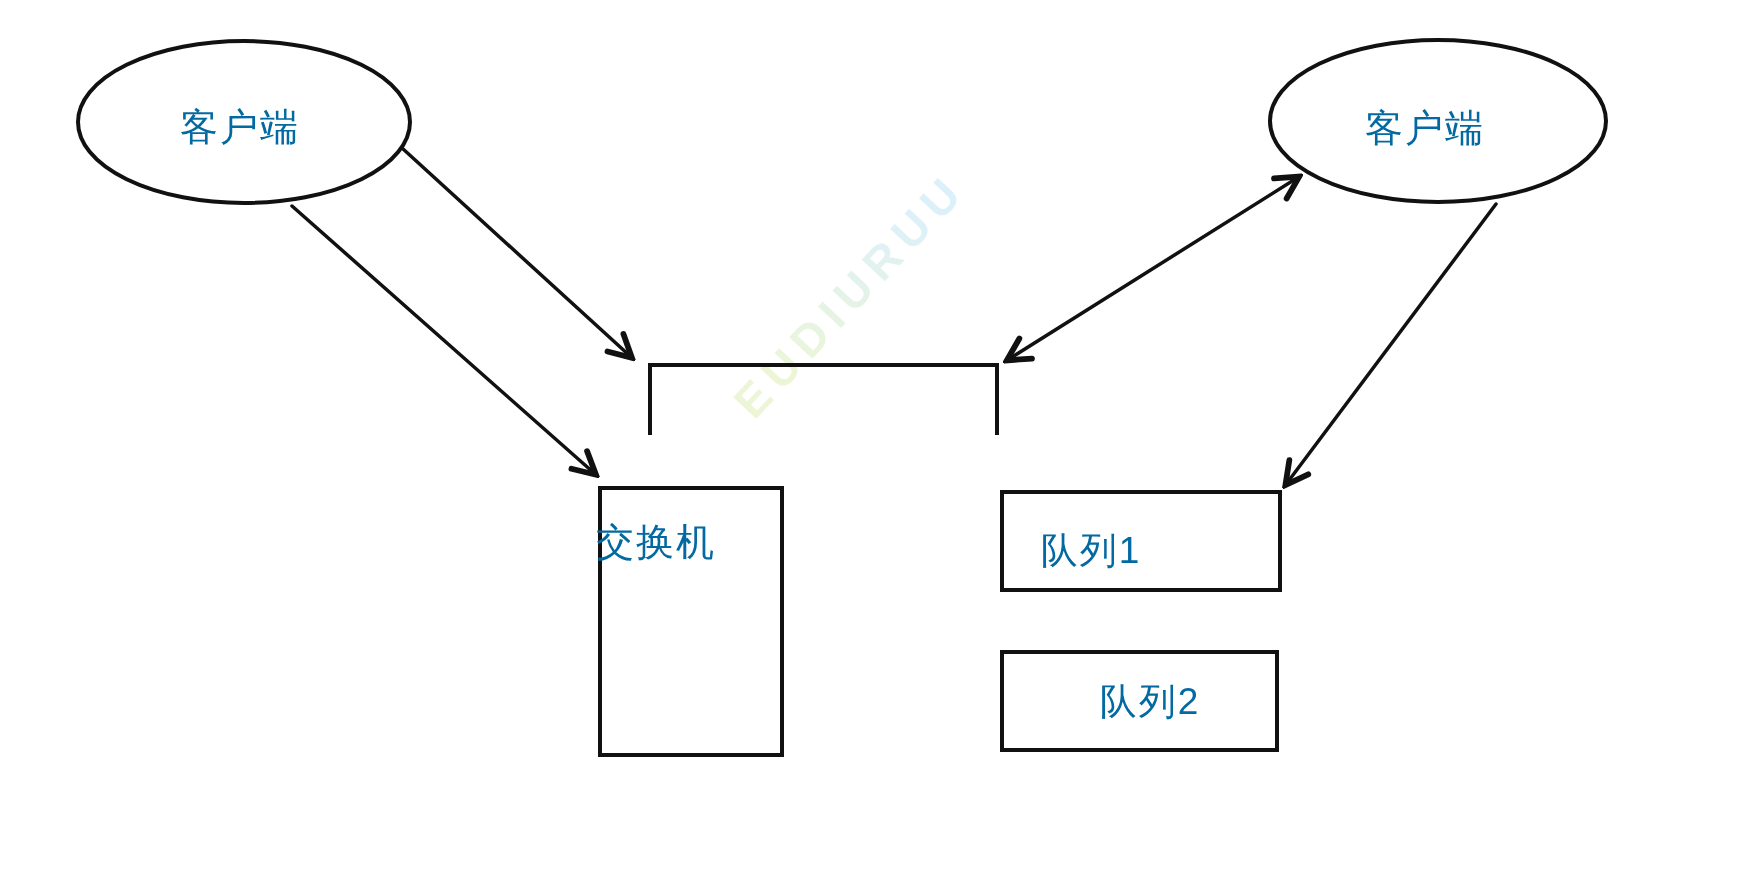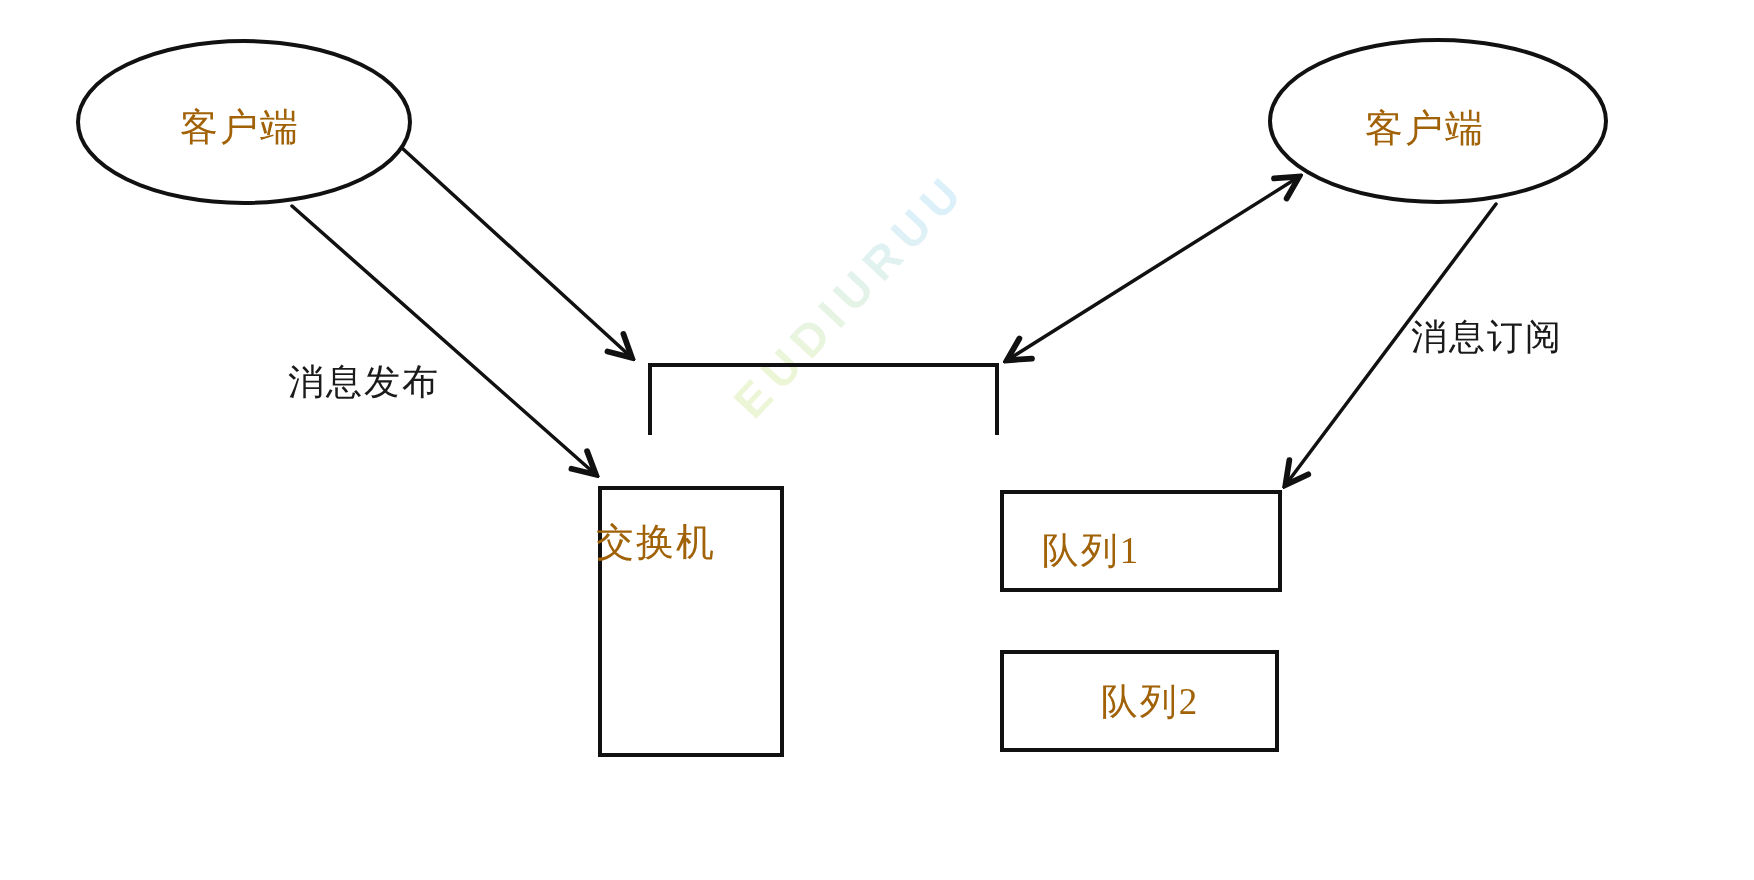--- a/index.html
+++ b/index.html
@@ -15,23 +15,22 @@
   svg.diagram-layer {
     position: absolute;
     left: 0; top: 0;
     width: 1754px; height: 880px;
   }
   .node-label {
     position: absolute;
     transform: translate(-50%, -50%);
     white-space: nowrap;
     font-size: 38px;
-    color: #a16207;
+    color: #0369a1;
     letter-spacing: 2px;
-    font-family: Liberation Serif, serif;
   }
   .edge-label {
     position: absolute;
     transform: translate(-50%, -50%);
     white-space: nowrap;
     font-size: 36px;
     color: #1a1a1a;
     letter-spacing: 2px;
   }
   .watermark {
@@ -87,17 +86,15 @@
 
   <div class="node-label" style="left:1425px; top:128px;">客户端</div>
 
 
   <div class="node-label" style="left:656px; top:542px;">交换机</div>
 
   <div class="node-label" style="left:1091px; top:551px; font-size:37px;">队列1</div>
 
   <div class="node-label" style="left:1102px; top:702px; font-size:37px;margin-left:48px;">队列2</div>
 
-  <div class="edge-label" style="left:364px; top:382px;">消息发布</div>
 
-  <div class="edge-label" style="left:1487px; top:337px;">消息订阅</div>
 
 </div>
 
 </body></html>

